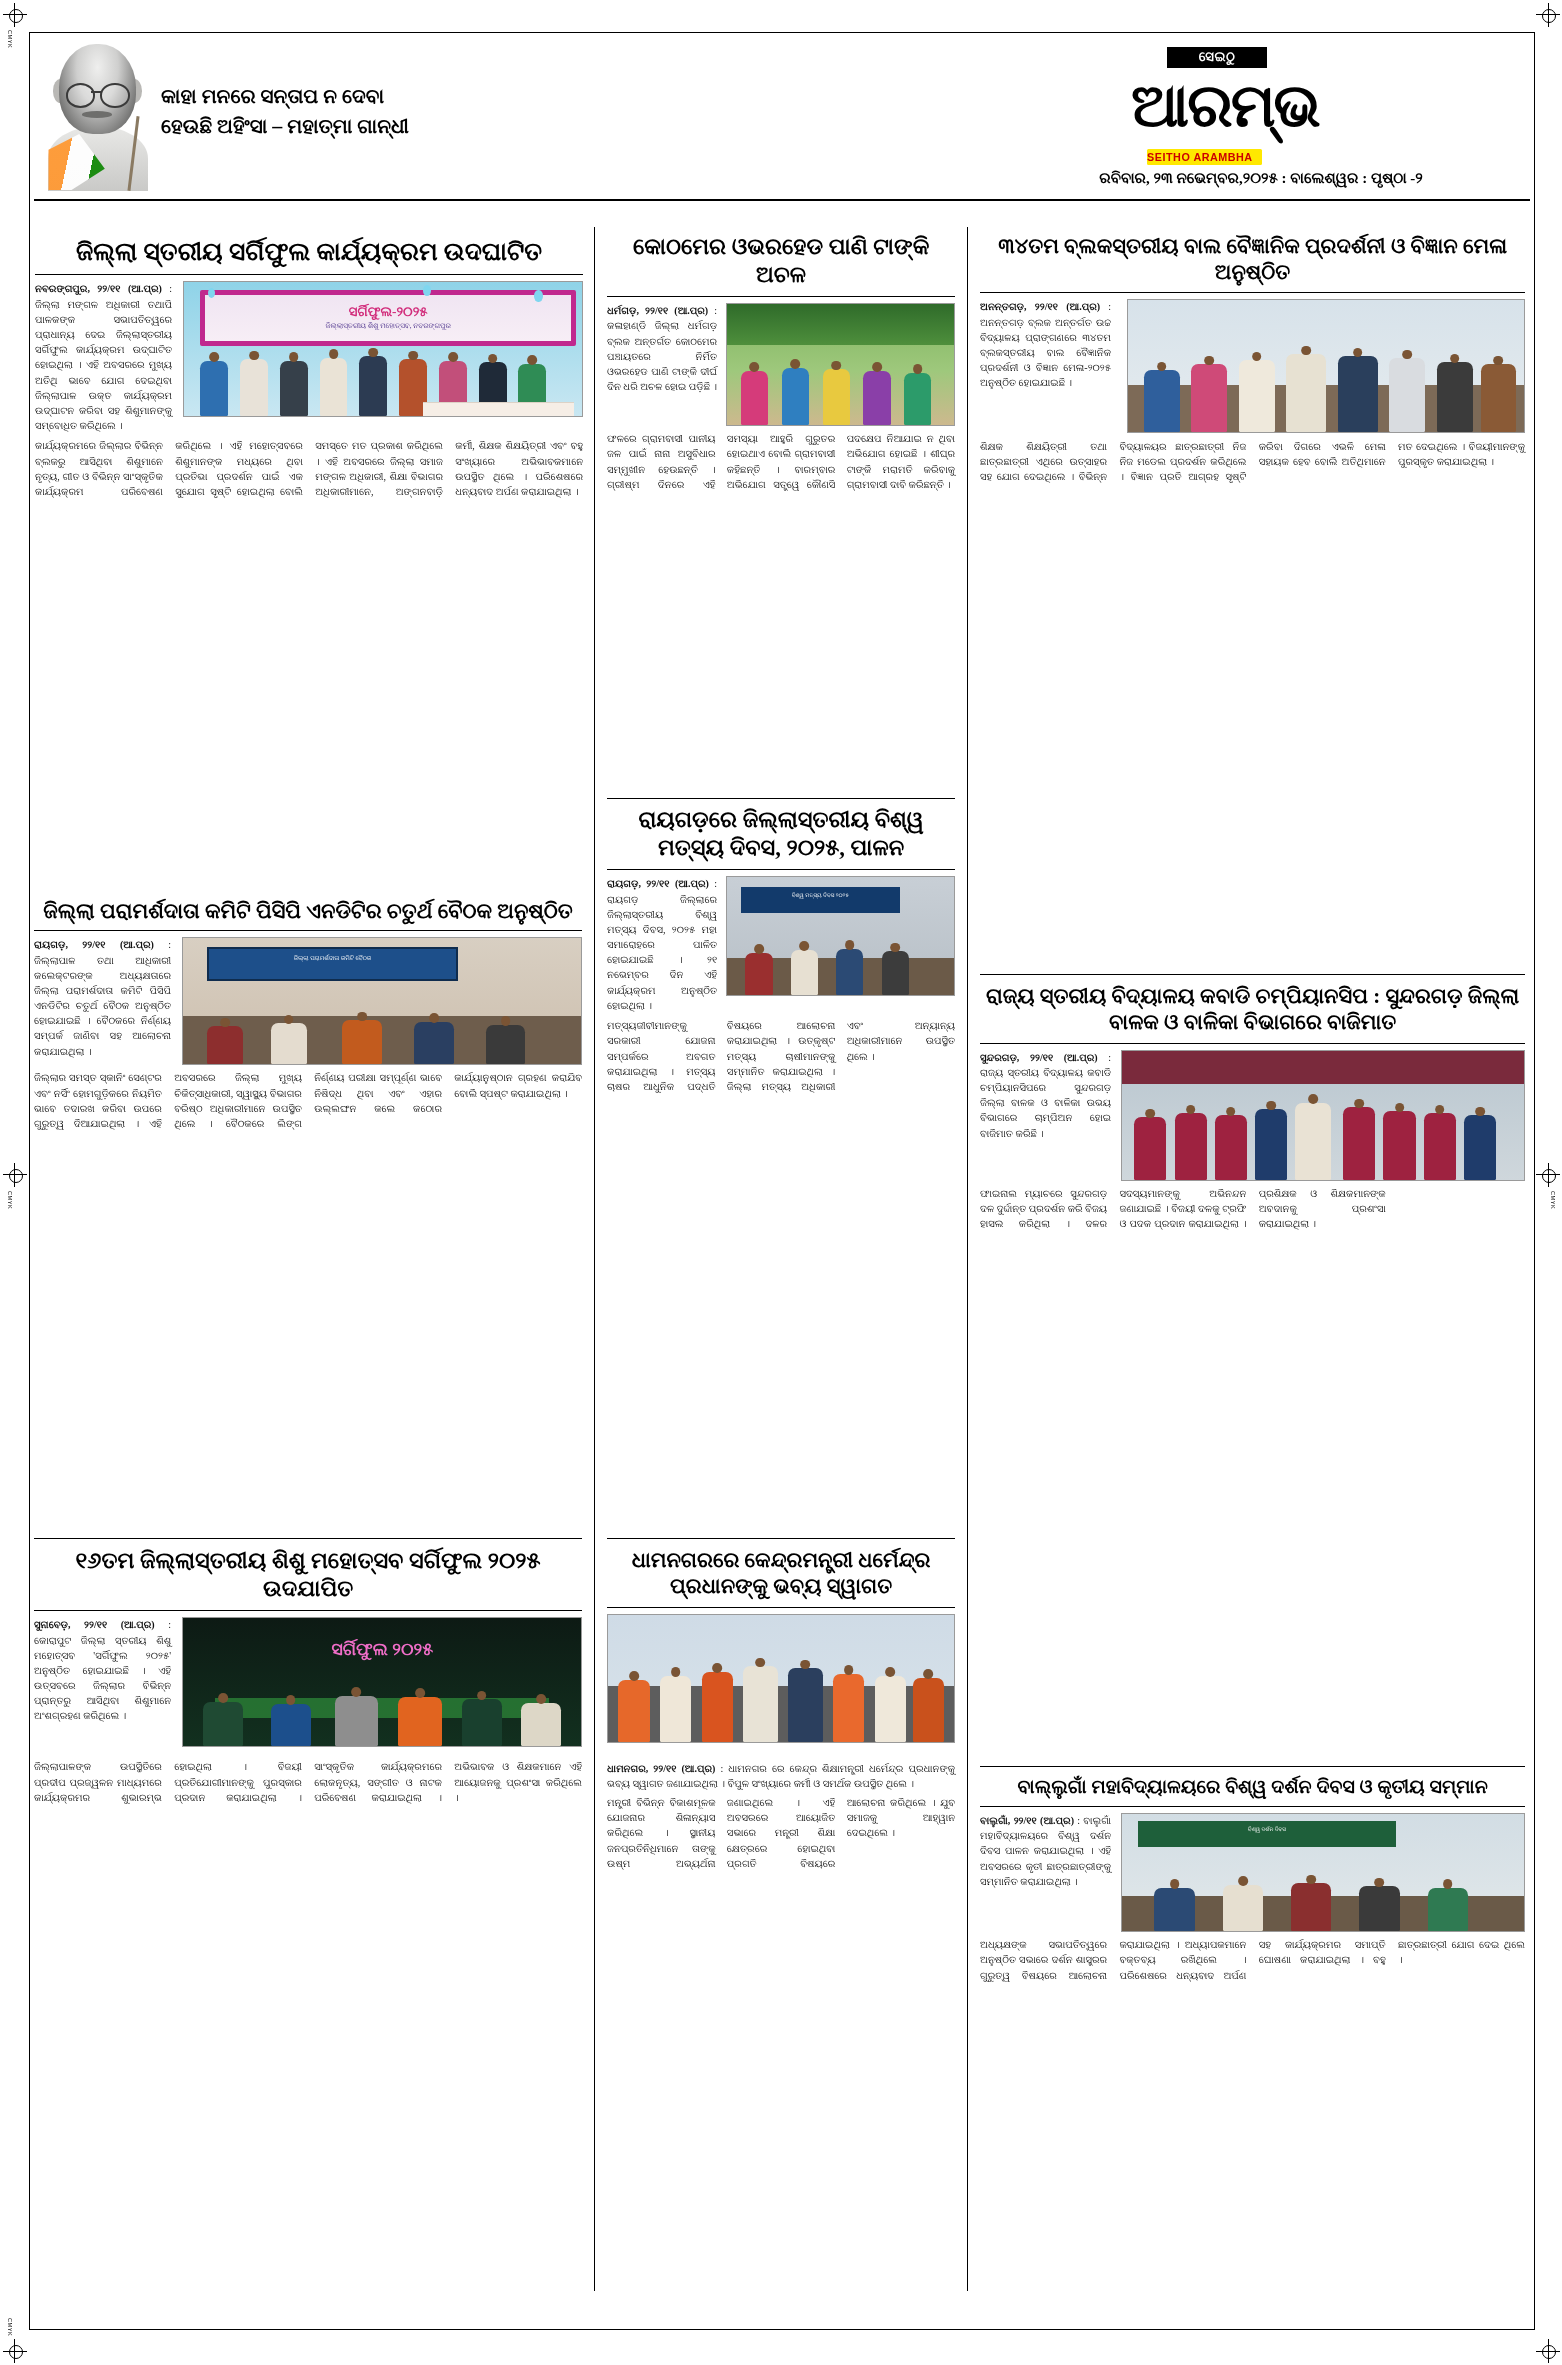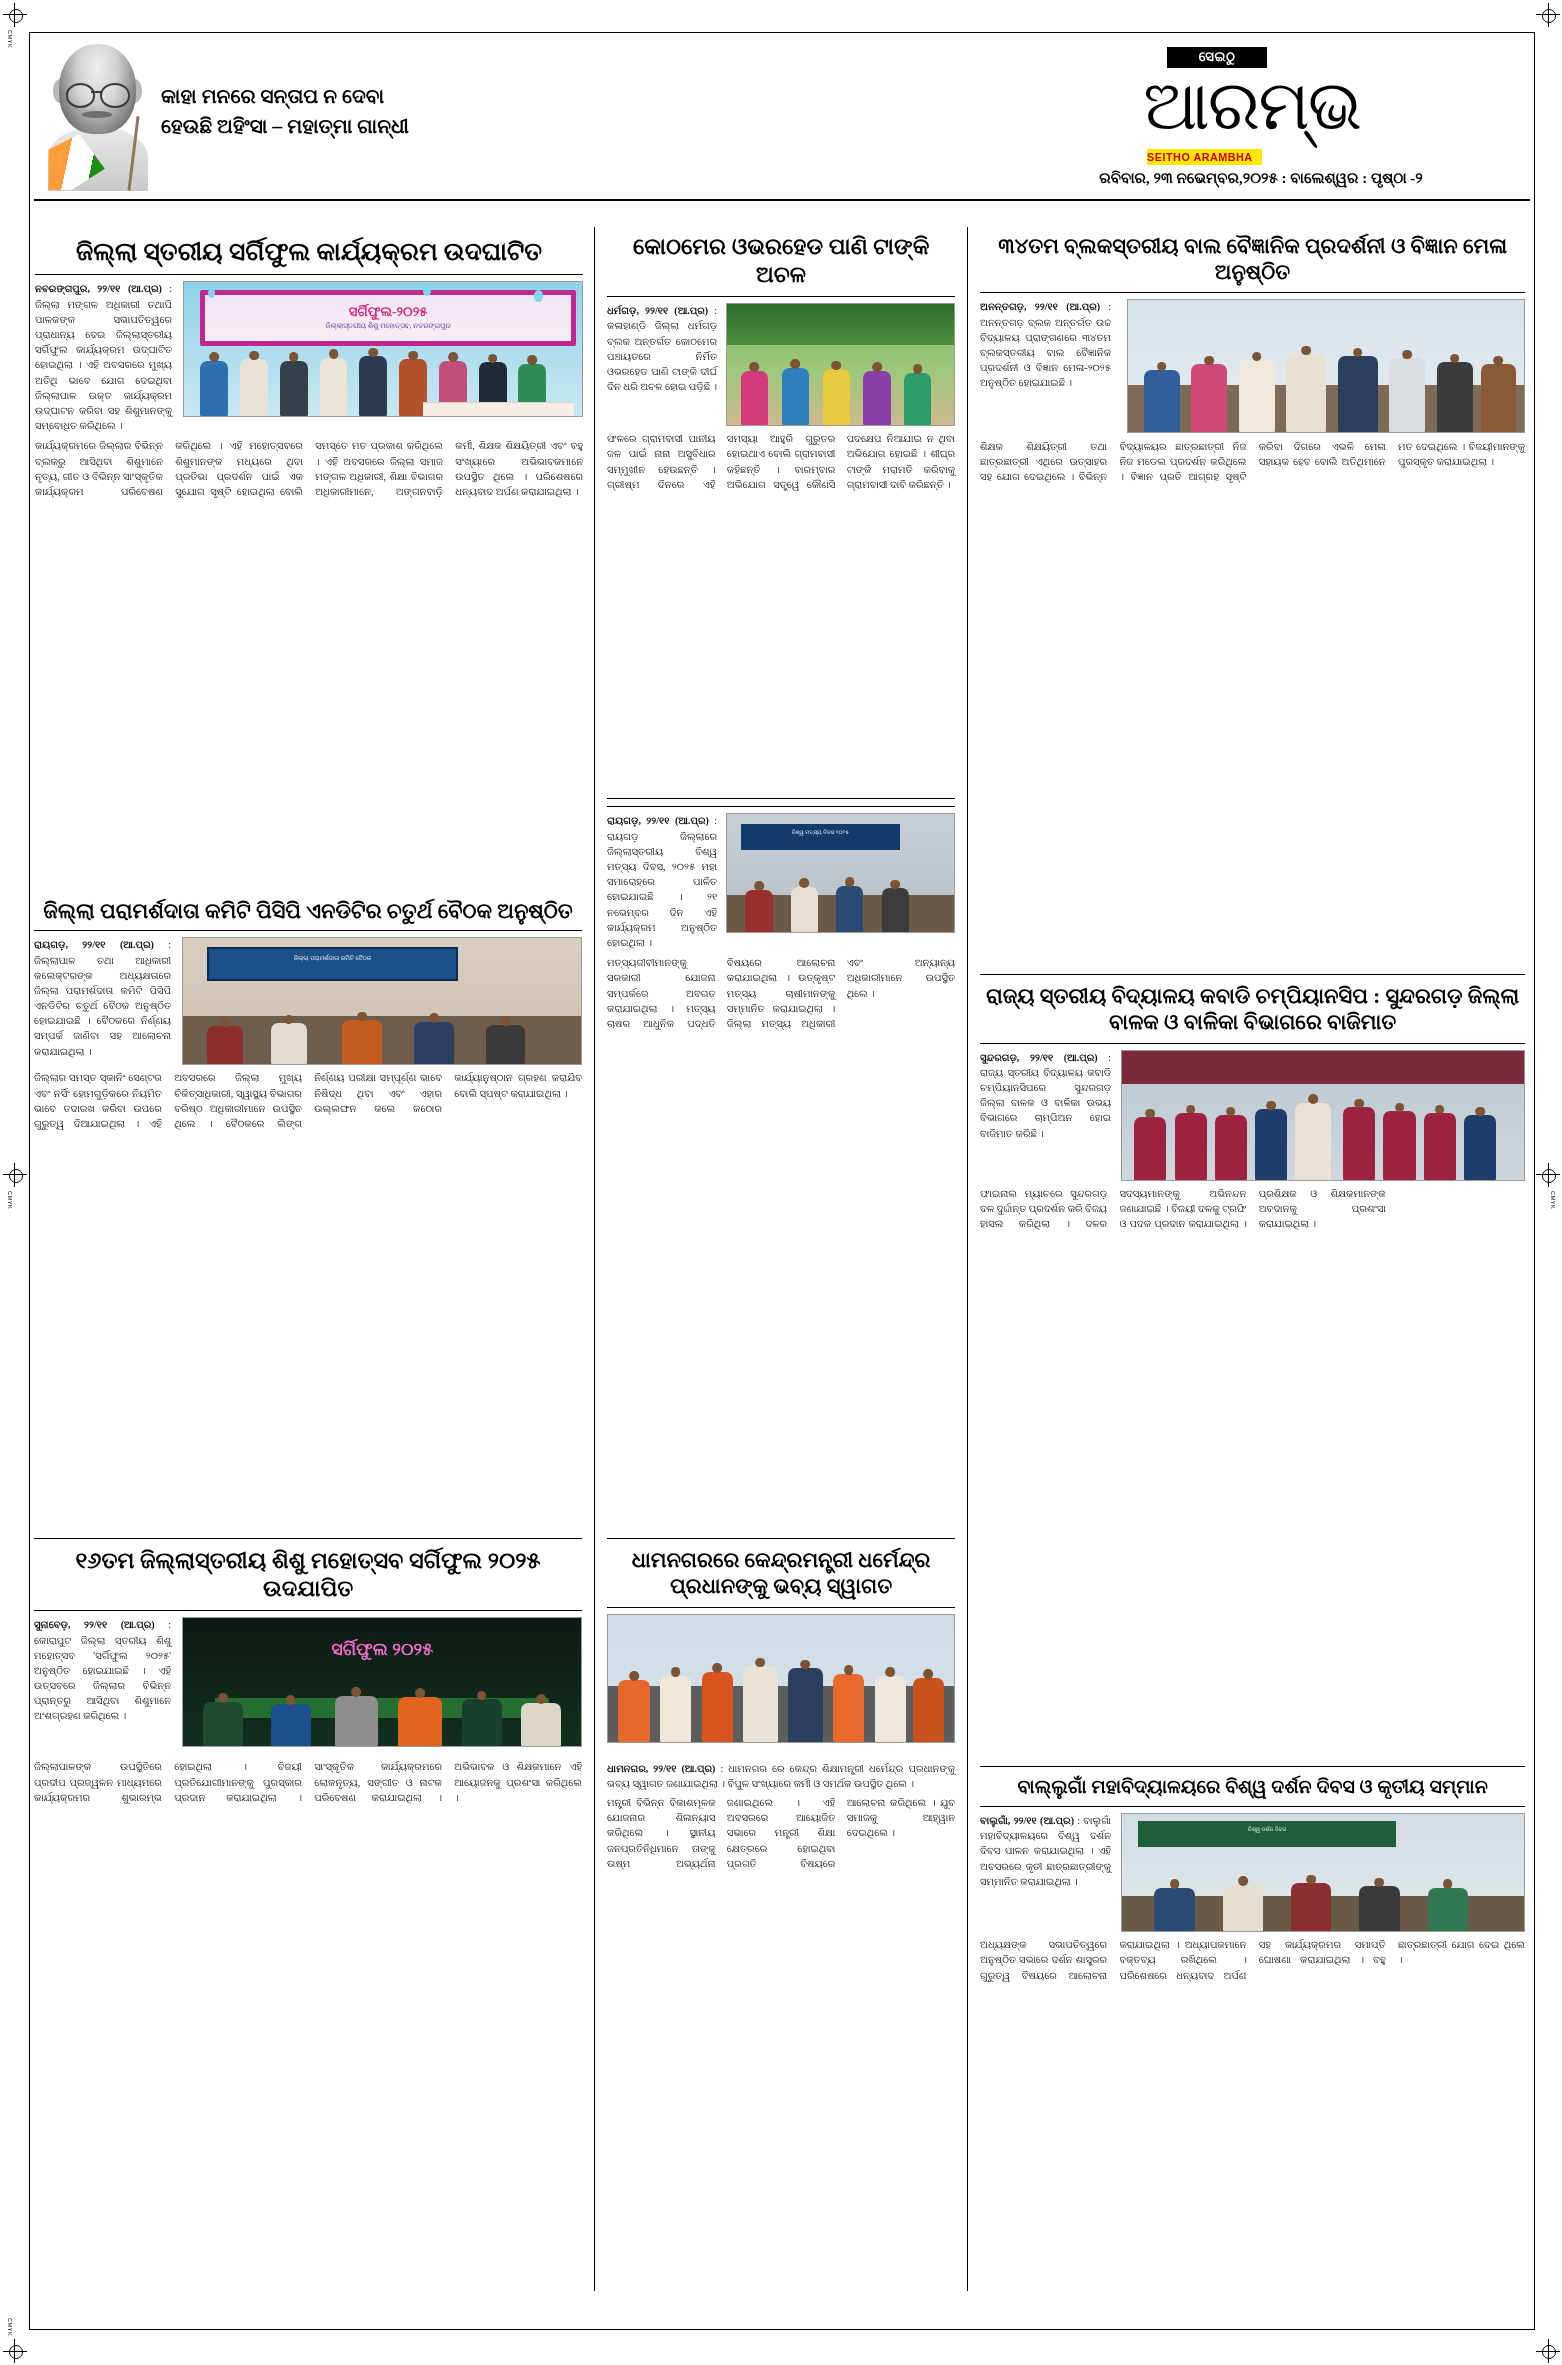--- a/index.html
+++ b/index.html
@@ -59,21 +59,21 @@
     font-size:20px;line-height:1.50;font-weight:700;color:#000;
     font-family:"Liberation Serif", serif;
   }
   .logo-block{position:absolute;left:963px;top:0px;width:528px;height:159px;}
   .logo-seitho{
     position:absolute;left:170px;top:10.2px;width:100px;height:20.5px;background:#000;
     color:#fff;font-size:13.3px;font-weight:700;text-align:center;line-height:20.5px;letter-spacing:0.5px;
   }
   .logo-main{
     position:absolute;left:134px;top:23.6px;width:241px;height:92px;
-    font-size:69px;font-weight:400;line-height:91px;color:#000;text-align:center;
+    font-size:60px;font-weight:700;line-height:91px;color:#000;
     letter-spacing:-2px;white-space:nowrap;
   }
   .logo-en{
     position:absolute;left:150px;top:112px;width:115px;height:16.4px;background:#ffe800;
     color:#cc0000;font-family:"Liberation Sans",sans-serif;font-weight:700;
     font-size:10.8px;line-height:16.4px;text-align:left;letter-spacing:0.5px;border-radius:1.5px;
   }
   .logo-date{
     position:absolute;left:0;top:133px;width:528px;text-align:center;
     font-size:15px;font-weight:700;color:#000;
@@ -350,20 +350,21 @@
         </div>
         <div class="body-txt" style="margin-top:5.1px;column-count:3;column-gap:11.3px;">
           <span>ଫଳରେ ଗ୍ରାମବାସୀ ପାନୀୟ ଜଳ ପାଇଁ ନାନା ଅସୁବିଧାର ସମ୍ମୁଖୀନ ହେଉଛନ୍ତି । ଗ୍ରୀଷ୍ମ ଦିନରେ ଏହି ସମସ୍ୟା ଆହୁରି ଗୁରୁତର ହୋଇଥାଏ ବୋଲି ଗ୍ରାମବାସୀ କହିଛନ୍ତି ।</span>
           <span> </span>
           <span>ବାରମ୍ବାର ଅଭିଯୋଗ ସତ୍ତ୍ୱେ କୌଣସି ପଦକ୍ଷେପ ନିଆଯାଇ ନ ଥିବା ଅଭିଯୋଗ ହୋଇଛି । ଶୀଘ୍ର ଟାଙ୍କି ମରାମତି କରିବାକୁ ଗ୍ରାମବାସୀ ଦାବି କରିଛନ୍ତି ।</span>
         </div>
       </div>
 
       <div class="blk" style="left:573px;top:592px;width:348px;">
         <div class="rule" style="margin:0 0 7.2px;"></div>
+        <div class="hl hl-lg">ରାୟଗଡ଼ରେ ଜିଲ୍ଲାସ୍ତରୀୟ ବିଶ୍ୱ ମତ୍ସ୍ୟ ଦିବସ, ୨୦୨୫, ପାଳନ</div>
         <div class="rule" style="margin:7.2px 0 6.1px;"></div>
         <div style="display:flex;gap:9.2px;">
           <div style="width:110px;">
             <div class="body-txt"><b>ରାୟଗଡ଼, ୨୨/୧୧ (ଆ.ପ୍ର)</b>
               <span>: ରାୟଗଡ଼ ଜିଲ୍ଲାରେ ଜିଲ୍ଲାସ୍ତରୀୟ ବିଶ୍ୱ ମତ୍ସ୍ୟ ଦିବସ, ୨୦୨୫ ମହା ସମାରୋହରେ ପାଳିତ ହୋଇଯାଇଛି । ୨୧ ନଭେମ୍ବର ଦିନ ଏହି କାର୍ଯ୍ୟକ୍ରମ ଅନୁଷ୍ଠିତ ହୋଇଥିଲା ।</span>
             </div>
           </div>
           <div style="flex:1;">
             <div class="photo" style="height:118px;background:linear-gradient(180deg,#c8cfd6 0%,#b7bfc6 100%);">
               <div style="position:absolute;left:6%;top:8%;width:70%;height:22%;background:#123a6b;">

